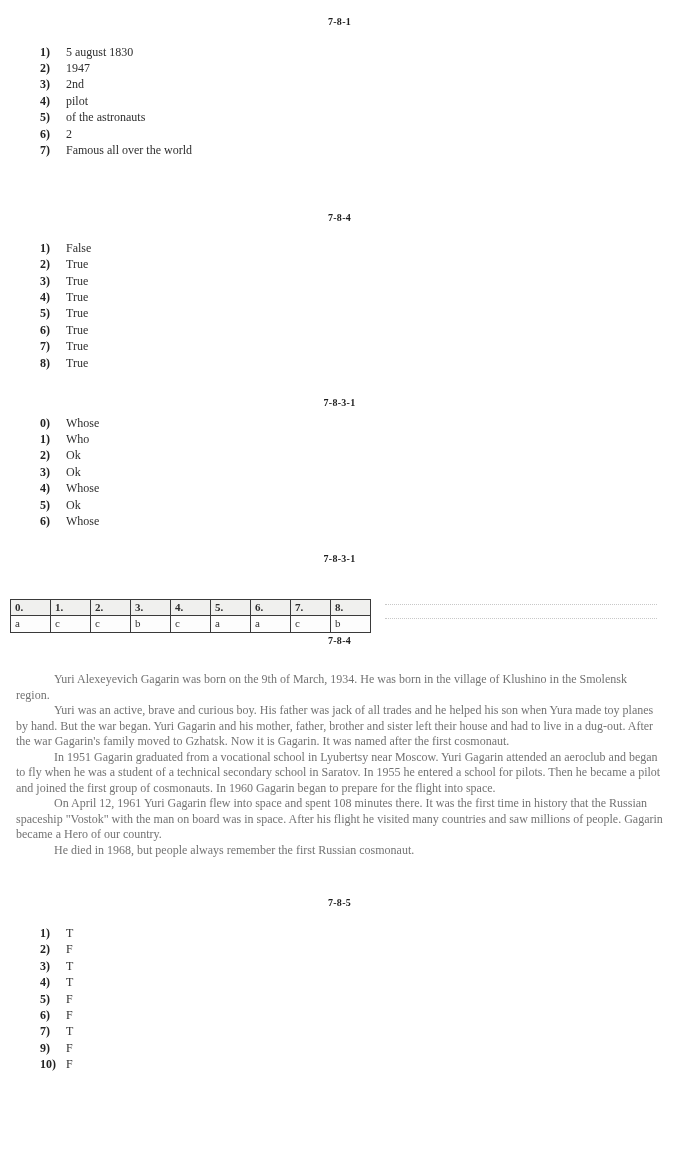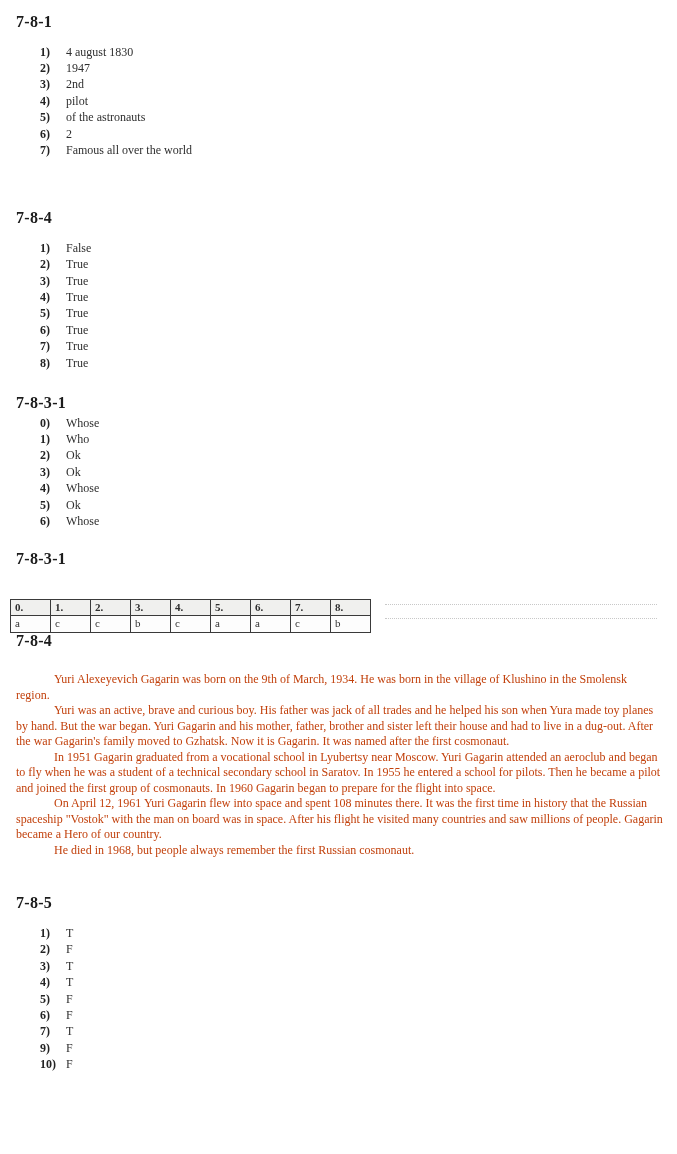--- a/index.html
+++ b/index.html
@@ -7,22 +7,22 @@
   .page {
     width:677px; min-height:1154px; box-sizing:border-box;
     padding:12px 14px 20px 16px;
     background:#ffffff;
     color:#2e2e2e;
     font-family:"Liberation Serif", "DejaVu Serif", serif;
     font-size:12px;
     line-height:15.5px;
   }
   .heading {
-    font-size:16px; font-weight:bold; color:#1c1c1c;
-    margin:0; letter-spacing:0.3px;
+    font-size:10px; font-weight:bold; color:#1c1c1c;
+    margin:0; letter-spacing:0.3px;text-align:center;
   }
   .sec-1 { margin-top:2px; }
   .sec-2 { margin-top:52px; }
   .sec-3 { margin-top:24px; }
   .sec-3b { margin-top:22px; }
   .sec-4 { }
   .sec-5 { margin-top:37px; }
 
   .list { margin:14px 0 0 24px; }
   .list-tight { margin-top:4px; }
@@ -43,31 +43,31 @@
   .answer-table td { font-weight:normal; color:#333; padding-left:4px; }
   .scan-artifact { flex:1; margin-left:14px; position:relative; height:34px; }
   .scan-artifact::before, .scan-artifact::after {
     content:""; position:absolute; left:0; right:6px;
     border-top:1px dotted #c8c8c8;
   }
   .scan-artifact::before { top:5px; }
   .scan-artifact::after { top:19px; }
 
   .paras { margin-top:24px; }
-  .para { margin:0; text-indent:38px; color:#c2410c; }
+  .para { margin:0; text-indent:38px; color:#737373; }
 </style>
 </head>
 <body>
 
 <div class="page">
 
   <section class="sec-1">
     <h2 class="heading">7-8-1</h2>
     <div class="list">
-      <div class="li"><span class="num">1)</span><span class="txt">4 august 1830</span></div>
+      <div class="li"><span class="num">1)</span><span class="txt">5 august 1830</span></div>
       <div class="li"><span class="num">2)</span><span class="txt">1947</span></div>
       <div class="li"><span class="num">3)</span><span class="txt">2nd</span></div>
       <div class="li"><span class="num">4)</span><span class="txt">pilot</span></div>
       <div class="li"><span class="num">5)</span><span class="txt">of the astronauts</span></div>
       <div class="li"><span class="num">6)</span><span class="txt">2</span></div>
       <div class="li"><span class="num">7)</span><span class="txt">Famous all over the world</span></div>
     </div>
   </section>
 
   <section class="sec-2">

